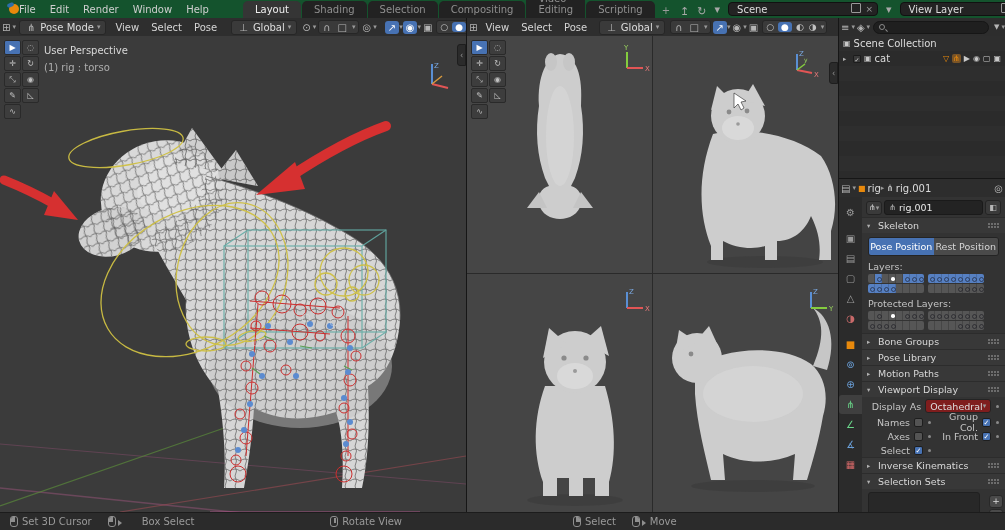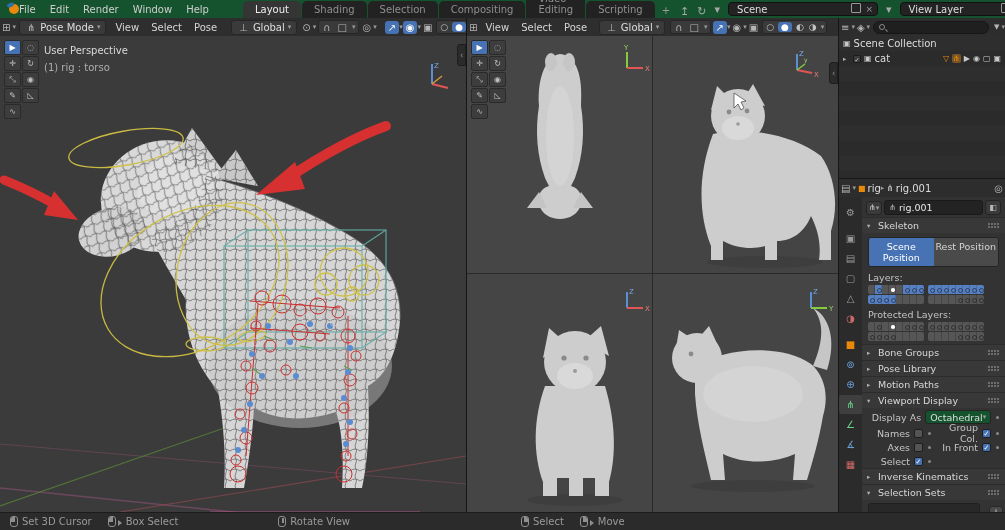--- a/index.html
+++ b/index.html
@@ -95,21 +95,21 @@
   .plabel{padding:2px 6px 1px 6px;color:#c4c4c4}
   .lgrids{display:flex;gap:4px;padding:1px 6px 3px 6px}
   .lgrid{display:flex;flex-direction:column;gap:1px}
   .lrow{display:flex}
   .lcell{width:7px;height:9px;background:#565656;border-right:1px solid #464646;position:relative}
   .lrow .lcell:first-child{border-radius:2px 0 0 2px}
   .lrow .lcell:last-child{border-radius:0 2px 2px 0;border-right:none}
   .lcell.s-B{background:#5680c2;border-right-color:#4a6da6}
   .lcell.s-D::after,.lcell.s-B::after{content:'';position:absolute;left:1.5px;top:2.5px;width:3px;height:3px;border:1px solid rgba(20,20,30,.55);border-radius:50%}
   .lcell.s-A::after{content:'';position:absolute;left:2px;top:3px;width:3.5px;height:3.5px;background:#fff;border-radius:50%}
-  .dd-box{display:flex;align-items:center;justify-content:space-between;background:#14532d;border:1px solid #242424;border-radius:3px;height:14px;padding:0 4px;color:#ddd}
+  .dd-box{display:flex;align-items:center;justify-content:space-between;background:#7f1d1d;border:1px solid #242424;border-radius:3px;height:14px;padding:0 4px;color:#ddd}
   .chkrow{display:flex;align-items:center;padding:1px 6px;height:14px}
   .chk{width:9px;height:9px;border:1px solid #1e1e1e;background:#545454;border-radius:2px;margin-left:4px;font-size:7px;line-height:8px;text-align:center;color:#fff}
   .chk.checked{background:#4772b3}
   .adot{width:3px;height:3px;border-radius:50%;background:#8a8a8a;margin-left:5px}
   .rlabel{text-align:right;color:#c4c4c4}
   .listbox{margin:3px 6px 0 6px;height:26px;background:#282828;border:1px solid #202020;border-radius:3px}
   .side-btns{position:absolute;right:2px;display:flex;flex-direction:column;gap:1px}
   .sq-btn{width:14px;height:13px;background:#4a4a4a;border:1px solid #282828;border-radius:3px;color:#ddd;font-size:9px;line-height:11px;text-align:center}
 
   
@@ -555,21 +555,21 @@
         </div>
         <div class="shield-btn">◧</div>
       </div>
 
       <div class="panel-h">
         <span class="disc">▾</span>
         <span>Skeleton</span>
         <span class="grip"></span>
       </div>
       <div class="btn-duo">
-        <div class="on">Scene Position</div>
+        <div class="on">Pose Position</div>
         <div>Rest Position</div>
       </div>
       <div class="plabel">Layers:</div>
       <div class="lgrids">
         <div class="lgrid">
             <div class="lrow">
               <div class="lcell s-E"></div>
               <div class="lcell s-B"></div>
               <div class="lcell s-E"></div>
               <div class="lcell s-A"></div>
@@ -731,23 +731,23 @@
     </div>
   </div>
 
   <div id="statusbar">
     <div class="hint">
       <span class="mouse m-left"></span>
       <span>Set 3D Cursor</span>
     </div>
     <div class="hint">
       <span class="mouse m-left m-drag"></span>
-      <span style="margin-left:6px">Box Select</span>
-    </div>
-    <div class="hint" style="margin-left:84px">
+      <span style="margin-left:22px">Box Select</span>
+    </div>
+    <div class="hint" style="margin-left:120px">
       <span class="mouse m-middle"></span>
       <span>Rotate View</span>
     </div>
     <div class="hint" style="margin-left:155px">
       <span class="mouse m-right"></span>
       <span>Select</span>
     </div>
     <div class="hint">
       <span class="mouse m-right m-drag"></span>
       <span style="margin-left:6px">Move</span>

